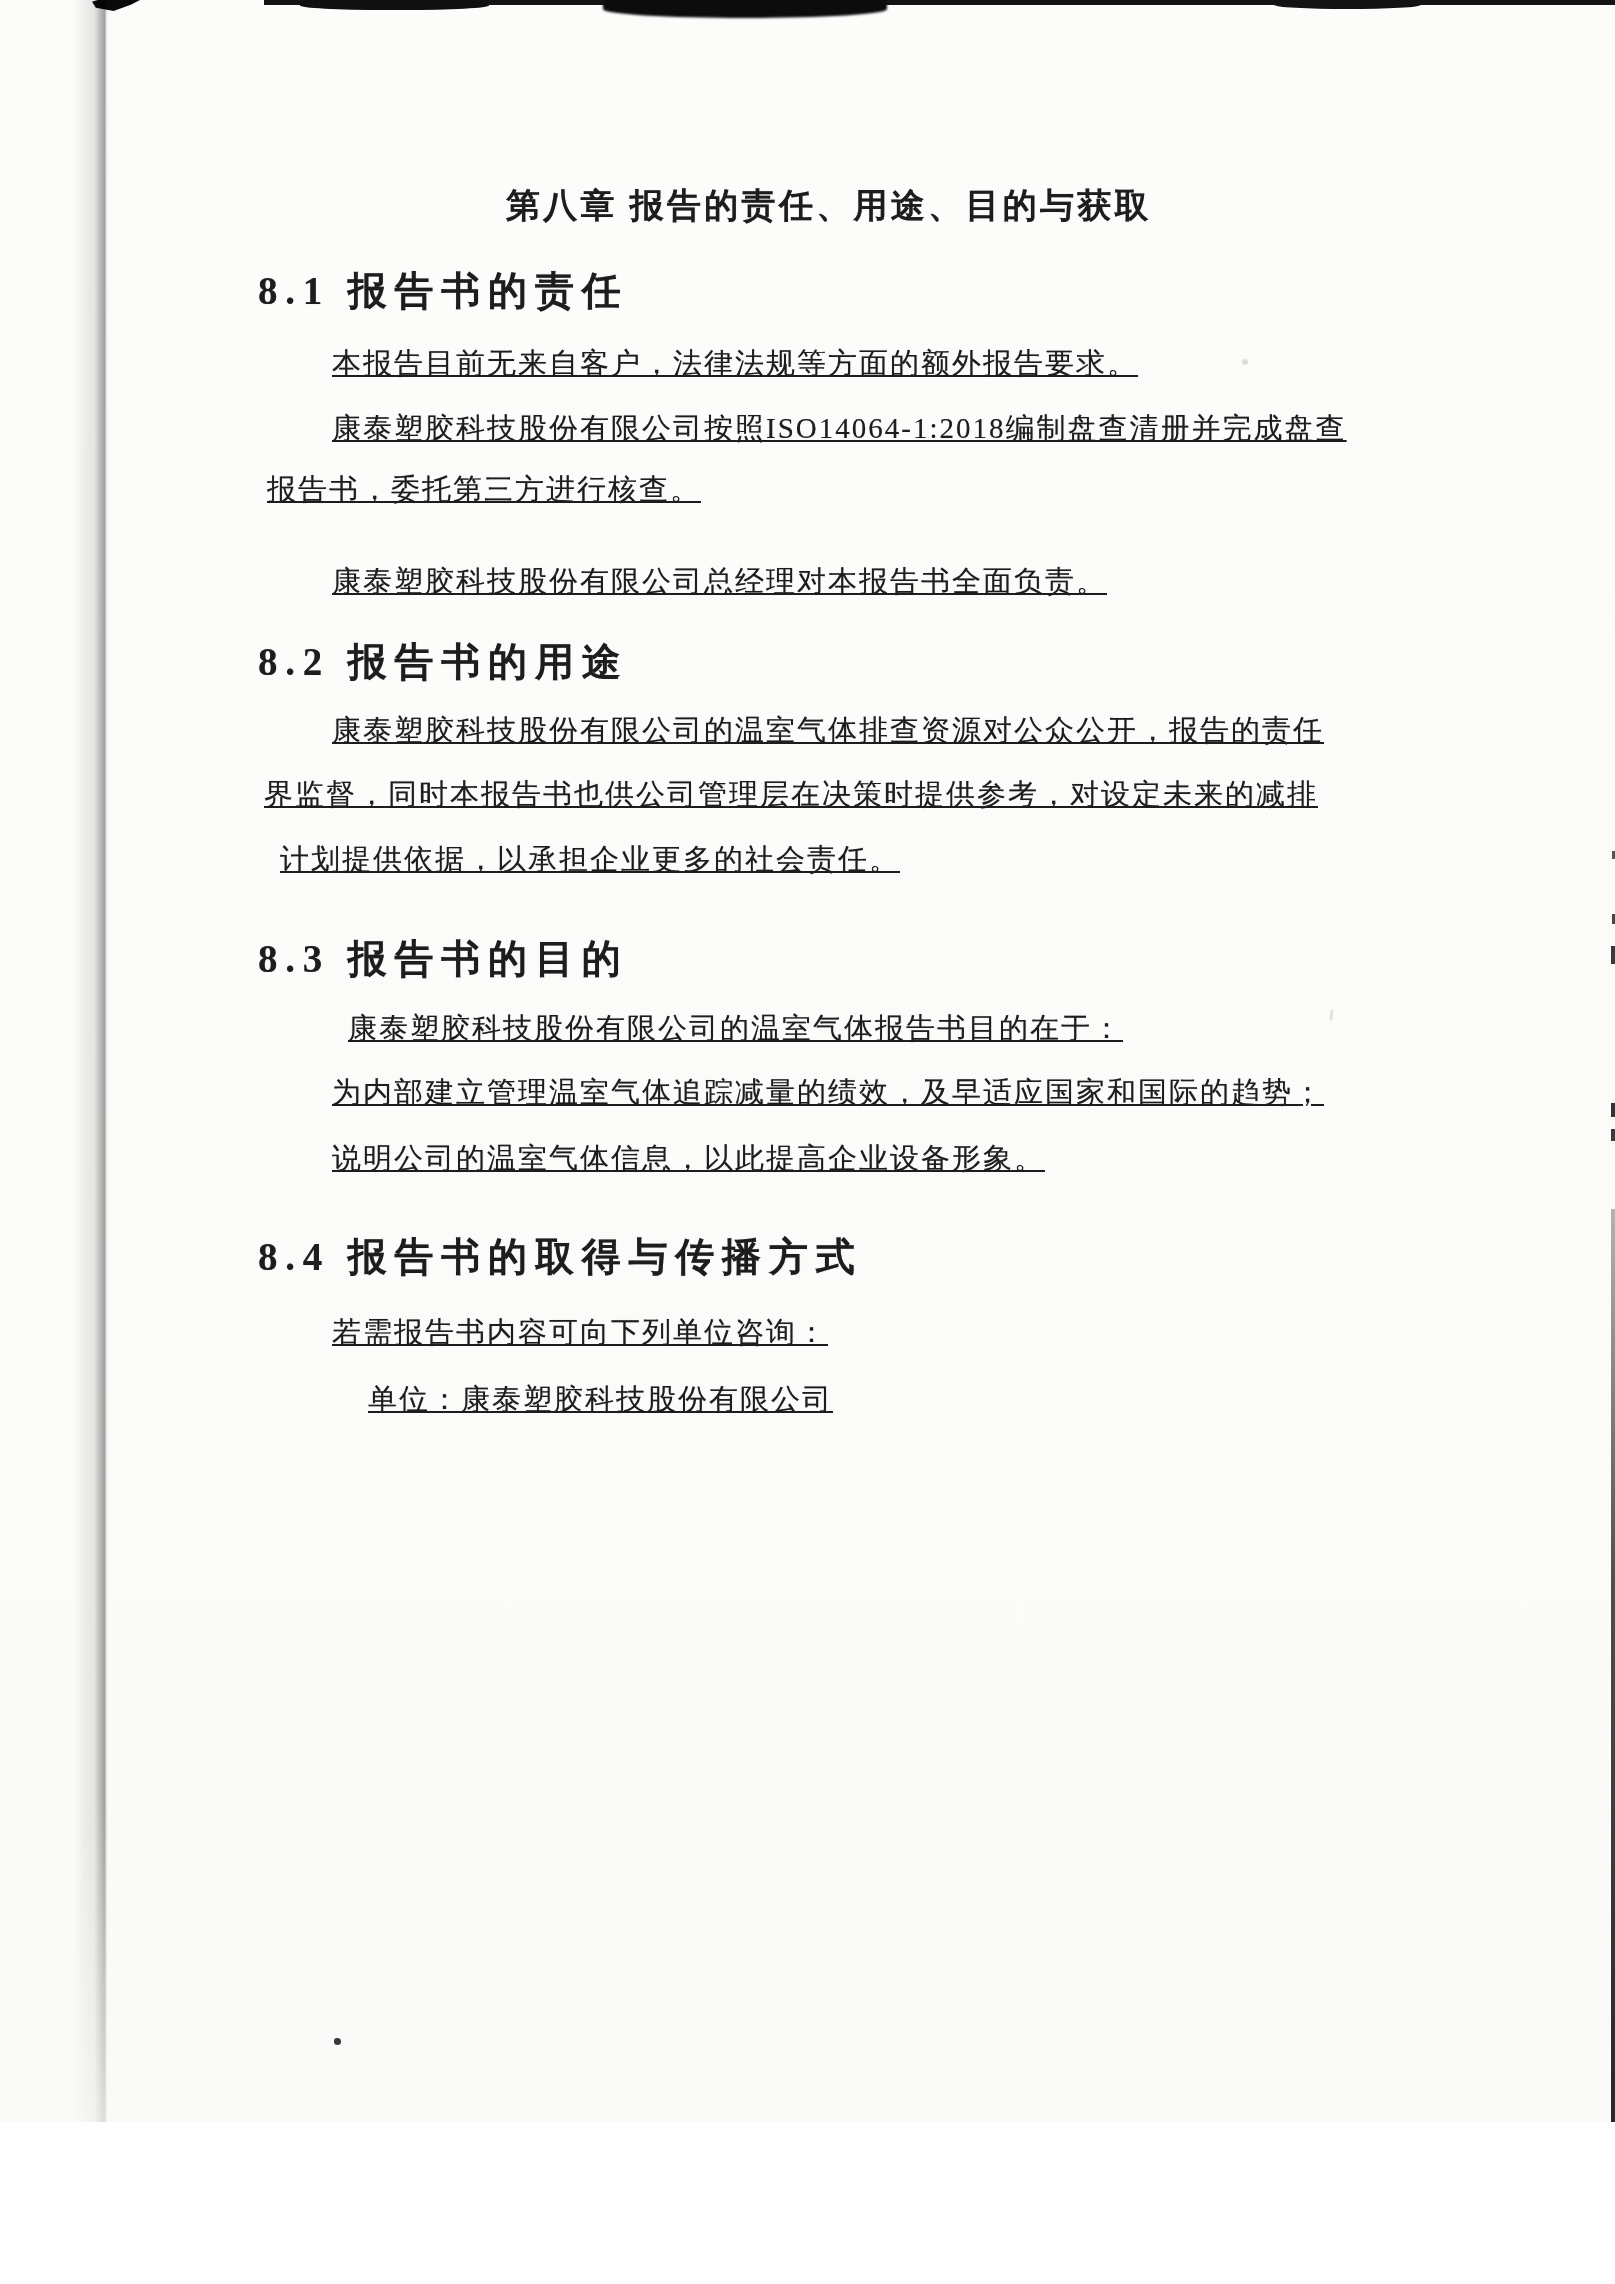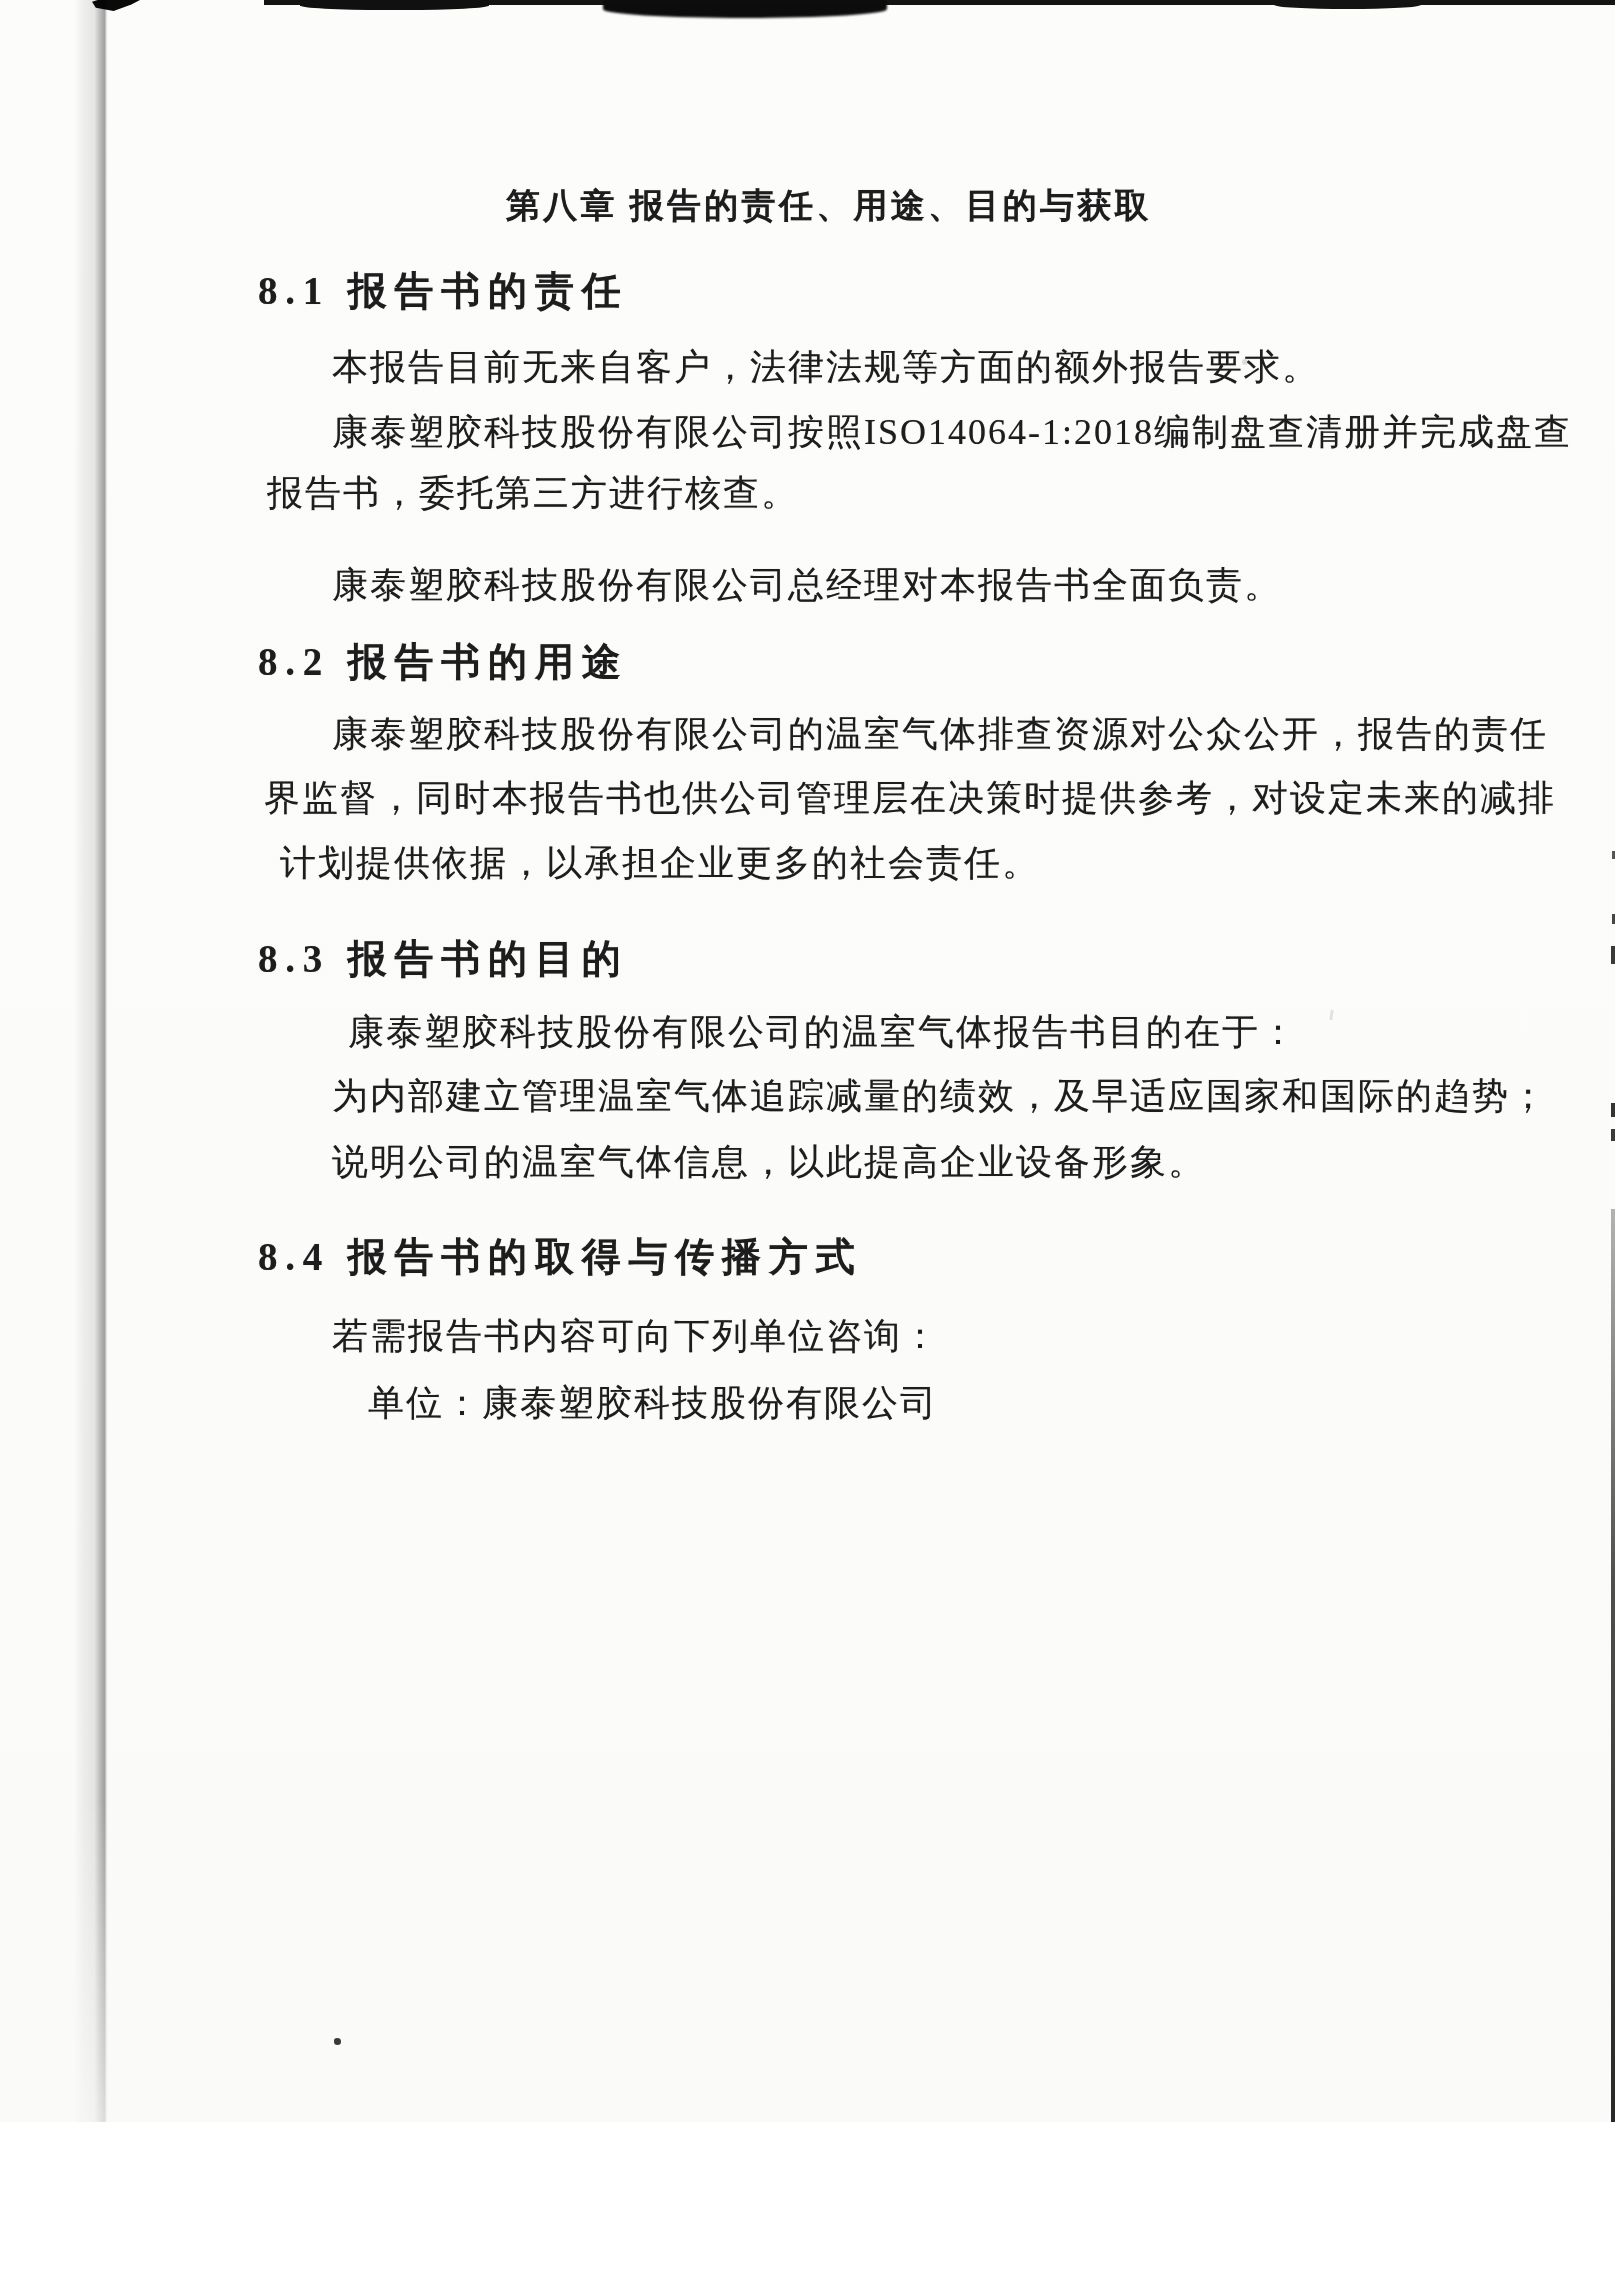--- a/index.html
+++ b/index.html
@@ -11,21 +11,21 @@
   .page {
     position:relative; width:1616px; height:2122px; overflow:hidden;
     background:linear-gradient(180deg,#fcfcfb 0%,#fbfbf9 70%,#fafaf8 100%);
   }
   .txt {
     position:absolute; white-space:nowrap; line-height:1.15;
     color:#1d1d1d; text-shadow:0 0 0.7px rgba(20,20,20,0.45);
   }
   .doc-title   { font-size:34px; font-weight:700; letter-spacing:3.3px; }
   .sec-heading { font-size:39px; font-weight:700; letter-spacing:7.8px; }
-  .body-line   { font-size:36px; font-weight:400; letter-spacing:2px; }
+  .body-line   { font-size:29px; font-weight:400; letter-spacing:2px;text-decoration:underline; }
 
   
   .top-strip   { position:absolute; left:264px; top:0; width:1352px; height:5.2px; background:#141414; }
   .top-bulge-1 { position:absolute; left:300px; top:0; width:189px; height:9.8px; background:#101010;
                  border-radius:0 0 45% 45%; filter:blur(0.7px); }
   .top-bulge-2 { position:absolute; left:603px; top:0; width:284px; height:17.6px; background:#0c0c0c;
                  border-radius:0 0 50% 50%; filter:blur(1.3px); }
   .top-bulge-3 { position:absolute; left:1274px; top:0; width:147px; height:8.5px; background:#131313;
                  border-radius:0 0 50% 50%; filter:blur(0.7px); }
   .corner-wedge{ position:absolute; left:92px; top:0; width:48px; height:11px; background:#0a0a0a;

